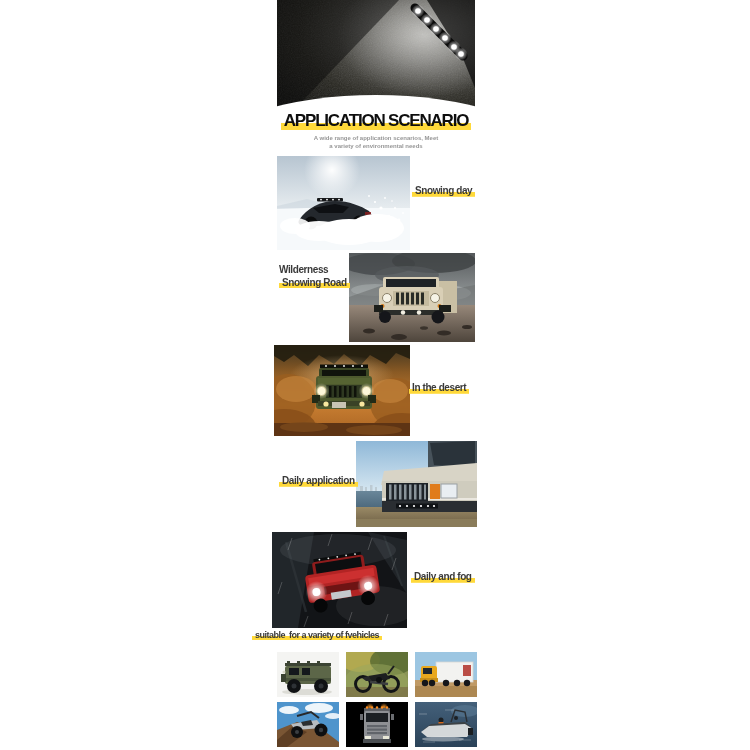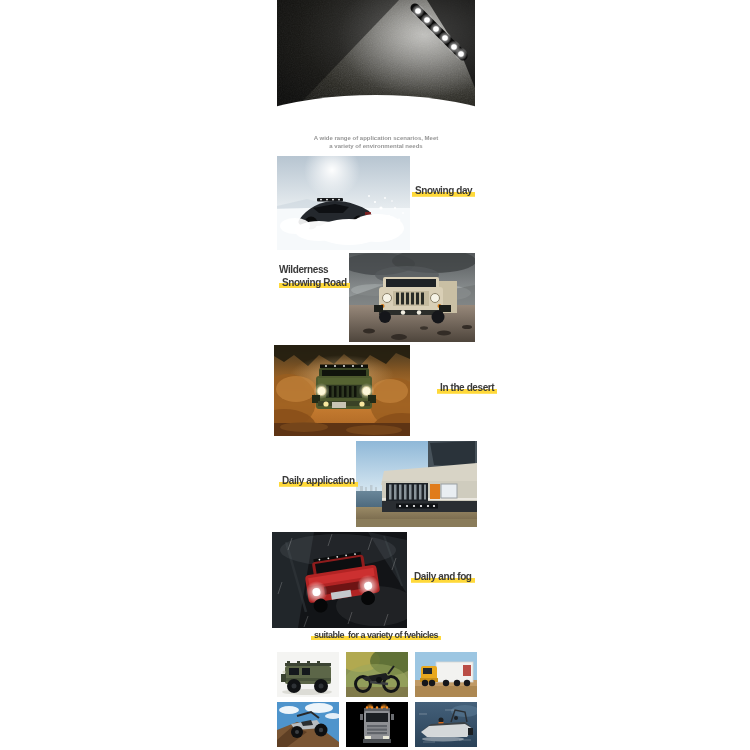--- a/index.html
+++ b/index.html
@@ -24,25 +24,25 @@
   .img-s1{left:277px;top:156px;}
   .img-s2{left:349px;top:253px;}
   .img-s3{left:274px;top:345px;}
   .img-s4{left:356px;top:441px;}
   .img-s5{left:272px;top:532px;}
   
   .label{position:absolute;font-size:10px;font-weight:bold;color:#3a3a3a;
          letter-spacing:-0.4px;white-space:nowrap;line-height:12px;}
   .label-s1{left:412px;top:185px;text-align:center;}
   .label-s2{left:279px;top:263px;line-height:13px;}
-  .label-s3{left:409px;top:382px;margin-left:28px;}
+  .label-s3{left:409px;top:382px;}
   .label-s4{left:279px;top:475px;}
   .label-s5{left:411px;top:571px;}
   
-  .caption{position:absolute;left:252px;top:630px;width:248px;text-align:center;
+  .caption{position:absolute;left:252px;top:630px;width:248px;
            font-size:9px;font-weight:bold;letter-spacing:-0.5px;color:#3a3a3a;}
   .caption .hl{white-space:pre;}
   .gallery{position:absolute;left:277px;top:652px;display:grid;
            grid-template-columns:repeat(3,62px);grid-auto-rows:45px;gap:5px 7px;}
   .cell{width:62px;height:45px;line-height:0;overflow:hidden;}
 </style>
 </head>
 <body>
 
 <div class="page">
@@ -89,20 +89,21 @@
           <circle cx="150" cy="20" r="2.8" fill="#ffffff"></circle>
         <circle cx="159" cy="29" r="2.8" fill="#ffffff"></circle>
           <circle cx="168" cy="38" r="2.8" fill="#ffffff"></circle>
         <circle cx="177" cy="47" r="2.8" fill="#ffffff"></circle>
           <circle cx="184" cy="54" r="2.8" fill="#ffffff"></circle>
       </g>
     </svg>
     <div class="hero-curve"></div>
   </section>
 
+  <h1 class="title"><span class="hl hl-title">APPLICATION SCENARIO</span></h1>
   <div class="subtitle">
     <div>A wide range of application scenarios, Meet</div>
     <div>a variety of environmental needs</div>
   </div>
 
   <div class="scene img-s1" aria-label="car-drifting-in-snow">
     <svg width="133" height="94" viewBox="0 0 133 94">
       <defs>
         <linearGradient id="s1-sky" x1="0" y1="0" x2="0" y2="1">
           <stop offset="0" stop-color="#b7c5d1"></stop>

